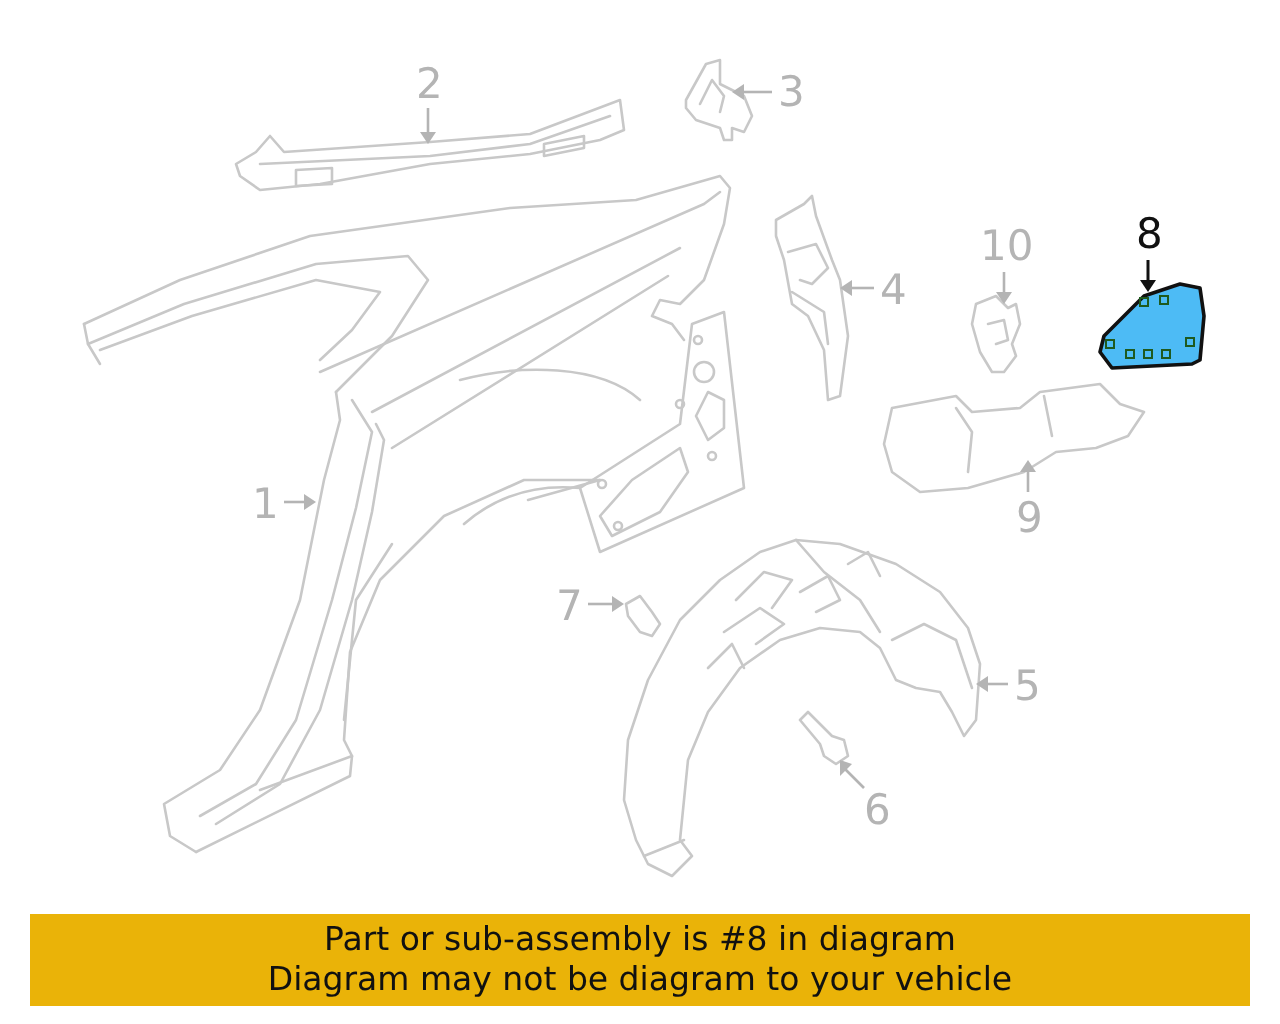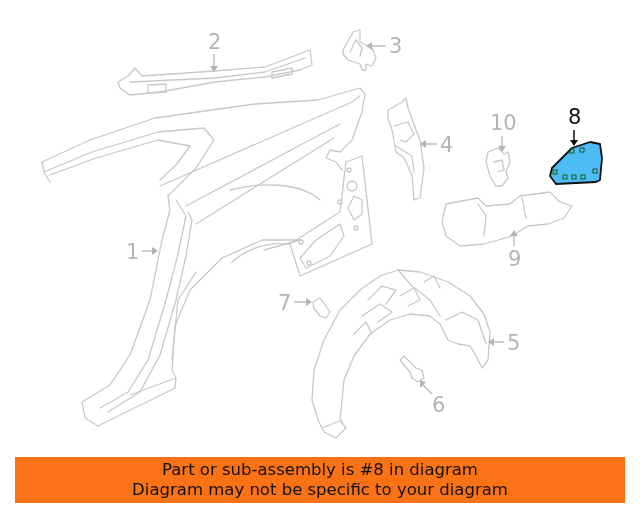--- a/index.html
+++ b/index.html
@@ -9,21 +9,21 @@
   .callout-num { fill: #b4b4b4; font-size: 21px; font-family: "DejaVu Sans", sans-serif; }
   .arrow { stroke: #b4b4b4; stroke-width: 1.3; fill: none; }
   .arrowhead { fill: #b4b4b4; }
   .hl-num { fill: #111111; font-size: 21px; font-family: "DejaVu Sans", sans-serif; }
   .hl-arrow { stroke: #111111; stroke-width: 1.5; }
   .hl-arrowhead { fill: #111111; }
   .hl-part { stroke: #111111; stroke-width: 1.8; stroke-linejoin: round; }
   .hl-hole { fill: none; stroke: #1e5a1e; stroke-width: 1; }
   #banner {
     position: absolute; left: 15px; top: 457px; width: 610px; height: 46px;
-    background: #f97316; color: #111111; text-align: center;
+    background: #eab308; color: #111111; text-align: center;
     font-size: 16.5px; line-height: 20px; padding-top: 3px; box-sizing: border-box;
   }
   #banner div { white-space: nowrap; }
 </style>
 </head>
 <body>
 
 <svg id="diagram" viewBox="0 0 640 512" xmlns="http://www.w3.org/2000/svg">
 
   <g>
@@ -163,14 +163,14 @@
   </g>
   <g>
     <text class="callout-num" x="432" y="412">6</text>
     <line class="arrow" x1="432" y1="394" x2="422" y2="384"></line>
     <polygon class="arrowhead" points="420,388 426,382 420,380"></polygon>
   </g>
 </svg>
 
 <div id="banner">
   <div>Part or sub-assembly is #8 in diagram</div>
-  <div>Diagram may not be specific to your diagram</div>
+  <div>Diagram may not be diagram to your vehicle</div>
 </div>
 
 </body></html>

